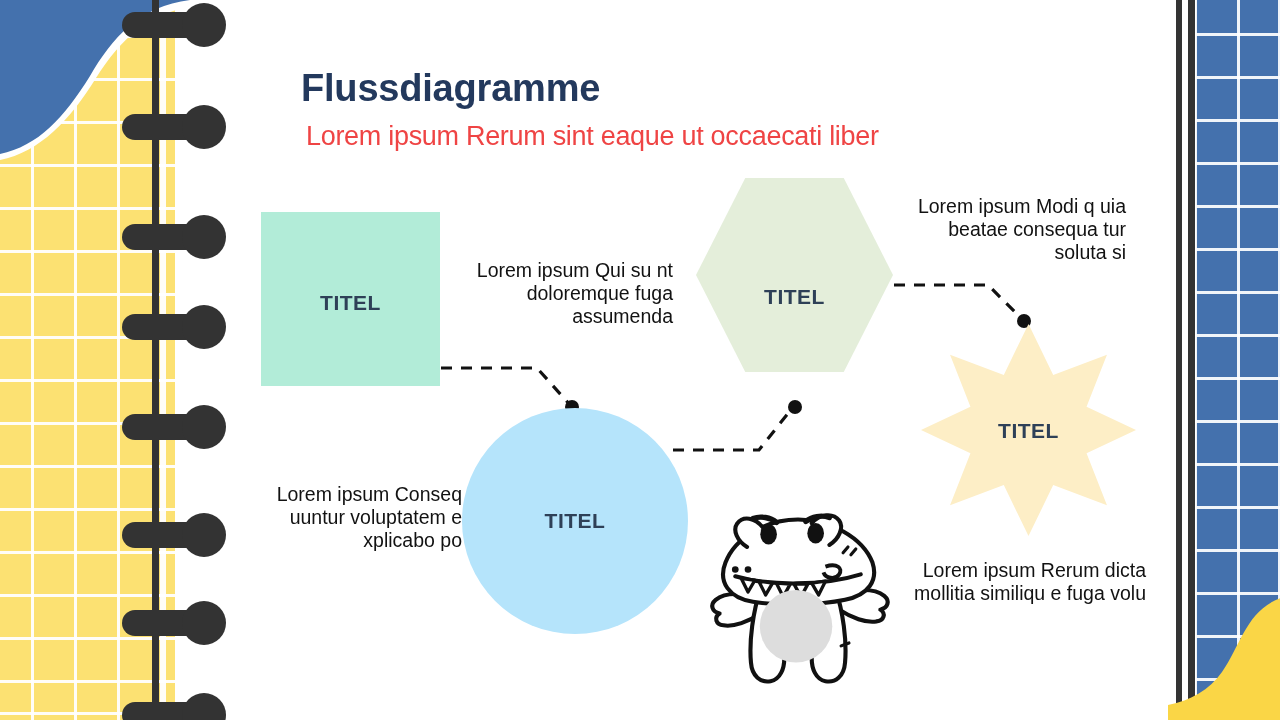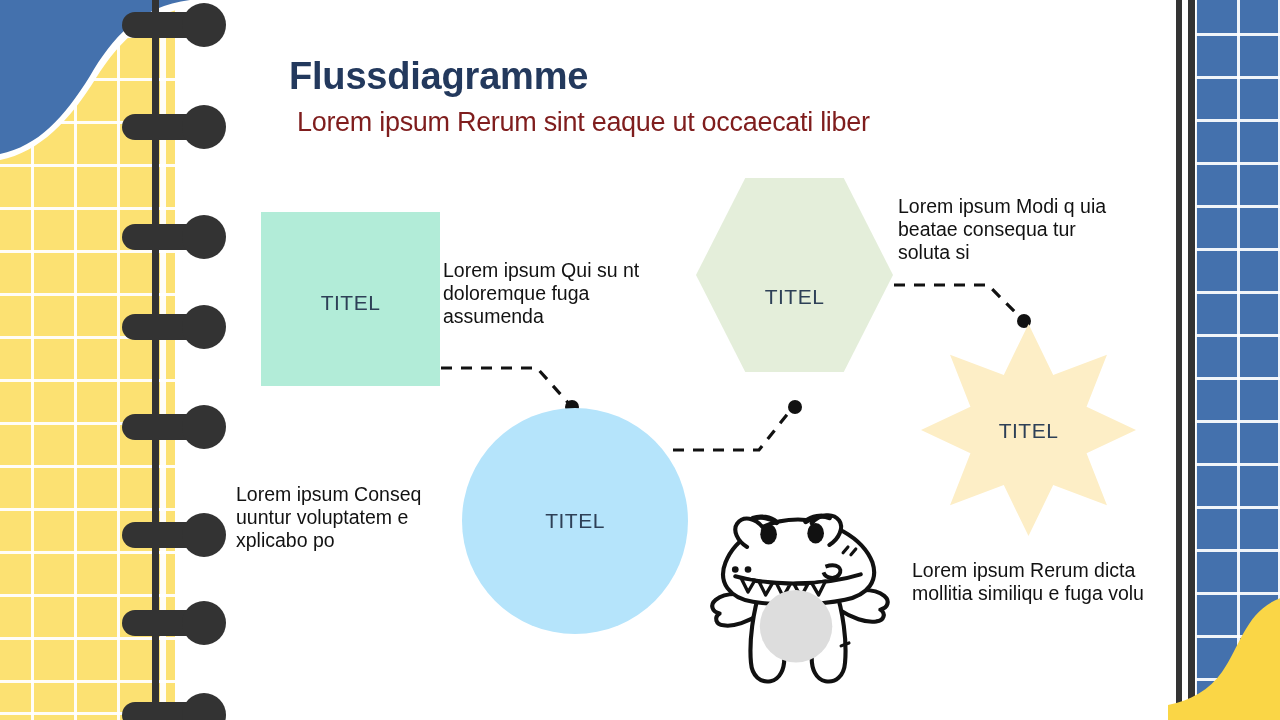--- a/index.html
+++ b/index.html
@@ -38,34 +38,34 @@
       repeating-linear-gradient(to right, rgba(255,255,255,.92) 0 3px, transparent 3px 43px),
       repeating-linear-gradient(to bottom, rgba(255,255,255,.92) 0 3px, transparent 3px 43px);
     background-position:-2px -10px,-2px -10px;
   }
   .right-yellow{position:absolute;left:-70px;bottom:-10px;width:200px;height:170px;}
 
   
   .header{position:absolute;left:289px;top:57px;width:780px;}
   .title{
     font-size:38px;font-weight:bold;color:#23395d;letter-spacing:-.2px;
-    margin:0;line-height:1.05;font-stretch:condensed;
+    margin:12px;line-height:1.05;font-stretch:condensed;
   }
   .subtitle{
-    font-size:27px;color:#7f1d1d;margin:10px 0 0 8px;line-height:1.15;
+    font-size:27px;color:#ef4444;margin:10px 0 0 17px;line-height:1.15;
     font-weight:400;letter-spacing:-.3px;
   }
 
   
   .diagram{position:absolute;left:0;top:0;width:1280px;height:720px;}
   .svg-layer{position:absolute;left:0;top:0;width:1280px;height:720px;pointer-events:none;}
 
   .node-label{
     position:absolute;color:#2e4057;font-size:21px;letter-spacing:.5px;
-    text-align:center;width:100%;left:0;
+    text-align:center;width:100%;left:0;font-weight:bold;
   }
 
   .shp-square{
     position:absolute;left:261px;top:212px;width:179px;height:174px;
     background:#b2ecd8;
   }
   .shp-square .node-label{top:79px;}
 
   .shp-circle{
     position:absolute;left:462px;top:408px;width:226px;height:226px;
@@ -81,21 +81,21 @@
   .shp-hex .node-label{top:107px;}
 
   .shp-star{position:absolute;left:921px;top:324px;width:215px;height:212px;}
   .shp-star .starbg{
     position:absolute;inset:0;background:#fdeec6;
     clip-path:polygon(50% 0%,61.5% 24%,86.5% 14.5%,77% 39%,100% 50%,77% 61%,86.5% 85.5%,61.5% 76%,50% 100%,38.5% 76%,13.5% 85.5%,23% 61%,0% 50%,23% 39%,13.5% 14.5%,38.5% 24%);
   }
   .shp-star .node-label{top:95px;}
 
   .edge-text{
-    position:absolute;color:#121212;font-size:19.5px;line-height:1.17;text-align:left;
+    position:absolute;color:#121212;font-size:19.5px;line-height:1.17;text-align:right;
   }
   .et1{left:443px;top:259px;width:230px;}
   .et2{left:236px;top:483px;width:226px;}
   .et3{left:898px;top:195px;width:228px;}
   .et4{left:912px;top:551px;width:234px;margin-top:8px;}
 
   .mascot{position:absolute;left:700px;top:492px;width:196px;height:200px;}
 </style>
 </head>
 <body>

